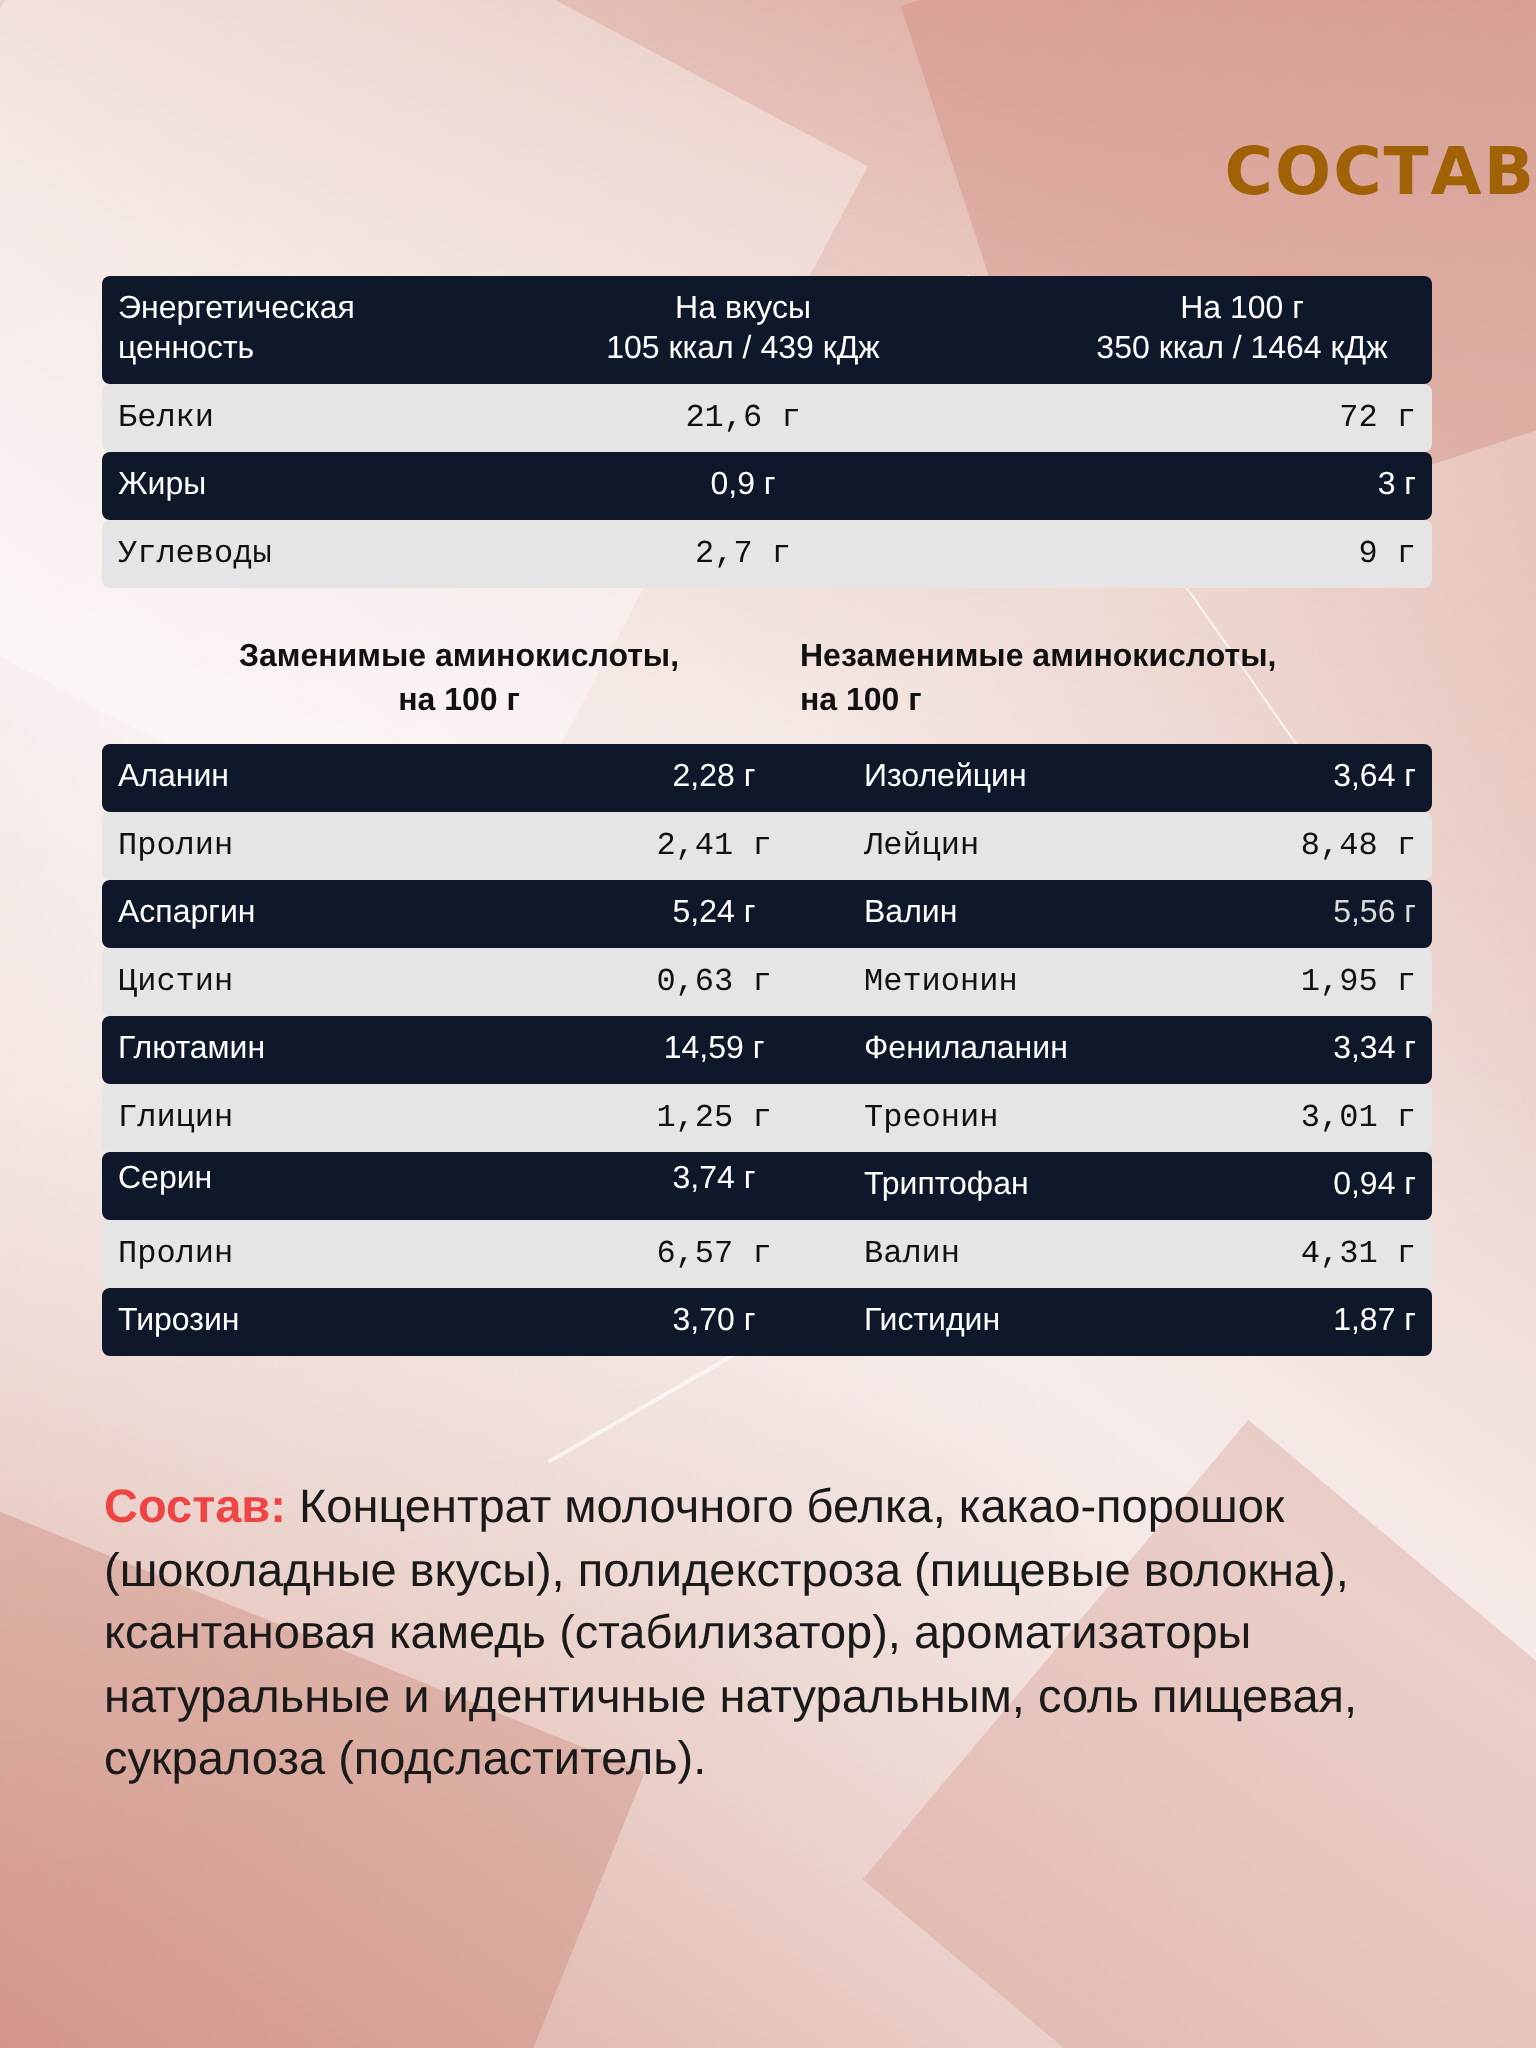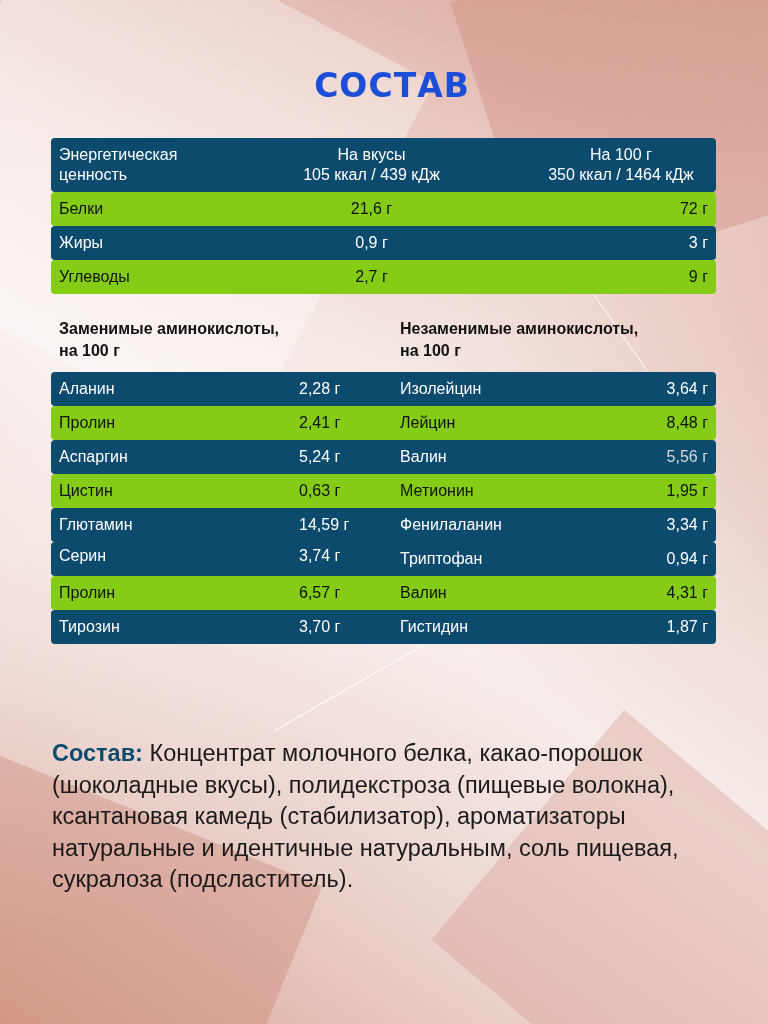--- a/index.html
+++ b/index.html
@@ -12,60 +12,60 @@
   }
   .bg-shard { position:absolute; pointer-events:none; }
   .s1 { left:-60px; top:-40px; width:420px; height:420px; background:rgba(255,255,255,0.35); transform:rotate(28deg); }
   .s2 { right:-80px; top:-60px; width:360px; height:300px; background:rgba(205,130,115,0.35); transform:rotate(-18deg); }
   .s3 { left:-100px; bottom:-80px; width:380px; height:300px; background:rgba(200,125,110,0.35); transform:rotate(22deg); }
   .s4 { right:-60px; bottom:-60px; width:340px; height:300px; background:rgba(210,140,125,0.3); transform:rotate(40deg); }
   .s5 { left:250px; top:640px; width:360px; height:2px; background:rgba(255,255,255,0.6); transform:rotate(-30deg); }
   .s6 { left:420px; top:260px; width:300px; height:1px; background:rgba(255,255,255,0.7); transform:rotate(55deg); }
 
   .title {
-    position:absolute; left:0; right:0; top:66px; text-align:center;
-    font-size:33px; font-weight:900; letter-spacing:1px; color:#1d4ed8;
+    position:absolute; left:0; right:0; top:66px; text-align:right;
+    font-size:33px; font-weight:900; letter-spacing:1px; color:#a16207;
     font-family:"DejaVu Sans", sans-serif;
     margin-left:16px;
   }
 
   .panel { position:absolute; left:51px; width:665px; }
   .row {
     display:flex; align-items:center; border-radius:4px; box-sizing:border-box;
     font-size:16px; color:#111; padding:0 8px;
   }
-  .row.dark { background:#0c4a6e; color:#fff; }
-  .row.light { background:#84cc16; }
+  .row.dark { background:#0f172a; color:#fff; }
+  .row.light { background:#e5e5e5;font-family:Liberation Mono, monospace; }
 
   
   .nutr .c1 { width:200px; }
   .nutr .c2 { width:225px; text-align:center; }
   .nutr .c3 { flex:1; text-align:right; }
   .nutr .hdr { height:54px; font-size:16px; line-height:20px; }
   .nutr .hdr .c2, .nutr .hdr .c3 { display:flex; flex-direction:column; }
   .nutr .hdr .c3 { align-items:center; text-align:center; padding-left:50px; }
   .nutr .body-row { height:34px; margin-top:0; }
   .nutr .c2 span, .nutr .c3 span { display:block; }
 
   .subheads { position:absolute; left:59px; top:318px; width:650px; display:flex; }
   .subhead { font-weight:bold; font-size:16px; line-height:22px; color:#111; }
-  .subhead.left { width:341px; }
+  .subhead.left { width:341px;text-align:center; }
 
-  .amino .row { height:34px; }
+  .amino .row { height:34px;gap:16px; }
   .amino .n1 { width:240px; }
-  .amino .v1 { width:84px; text-align:left; }
+  .amino .v1 { width:84px; text-align:center; }
   .amino .n2 { flex:1; padding-left:17px; }
   .amino .v2 { width:110px; text-align:right; }
   .amino .v2.faded { color:#d9d9d9; }
 
   .composition {
     position:absolute; left:52px; top:738px; width:668px;
     font-size:23.5px; line-height:31.5px; color:#1a1a1a;
   }
-  .composition b { font-weight:bold; color:#0c4a6e; }
+  .composition b { font-weight:bold; color:#ef4444; }
 </style>
 </head>
 <body>
 
 <div class="bg-shard s1"></div>
 <div class="bg-shard s2"></div>
 <div class="bg-shard s3"></div>
 <div class="bg-shard s4"></div>
 <div class="bg-shard s5"></div>
 <div class="bg-shard s6"></div>
@@ -139,20 +139,26 @@
     <div class="v1">0,63 г</div>
     <div class="n2">Метионин</div>
     <div class="v2">1,95 г</div>
   </div>
   <div class="row dark">
     <div class="n1">Глютамин</div>
     <div class="v1">14,59 г</div>
     <div class="n2">Фенилаланин</div>
     <div class="v2">3,34 г</div>
   </div>
+  <div class="row light">
+    <div class="n1">Глицин</div>
+    <div class="v1">1,25 г</div>
+    <div class="n2">Треонин</div>
+    <div class="v2">3,01 г</div>
+  </div>
   <div class="row dark">
     <div class="n1" style="margin-top:-6px">Серин</div>
     <div class="v1" style="margin-top:-6px">3,74 г</div>
     <div class="n2">Триптофан</div>
     <div class="v2">0,94 г</div>
   </div>
   <div class="row light">
     <div class="n1">Пролин</div>
     <div class="v1">6,57 г</div>
     <div class="n2">Валин</div>

